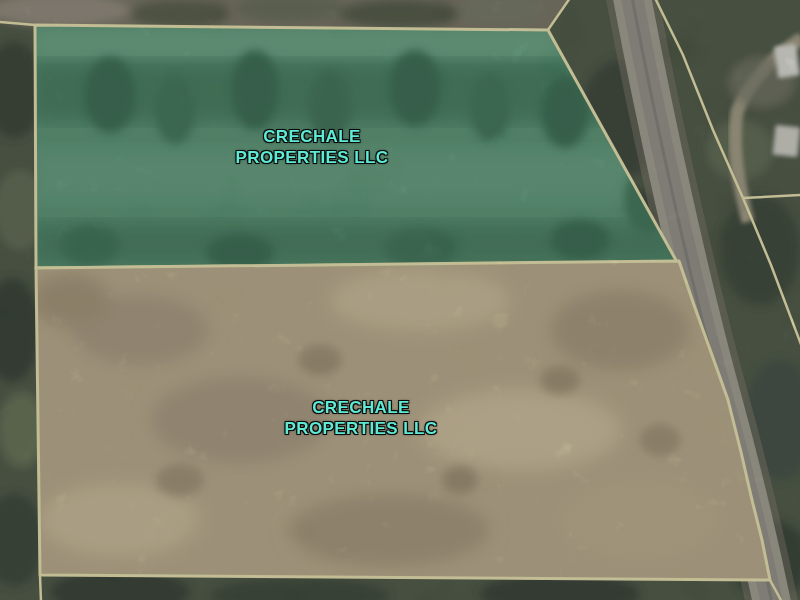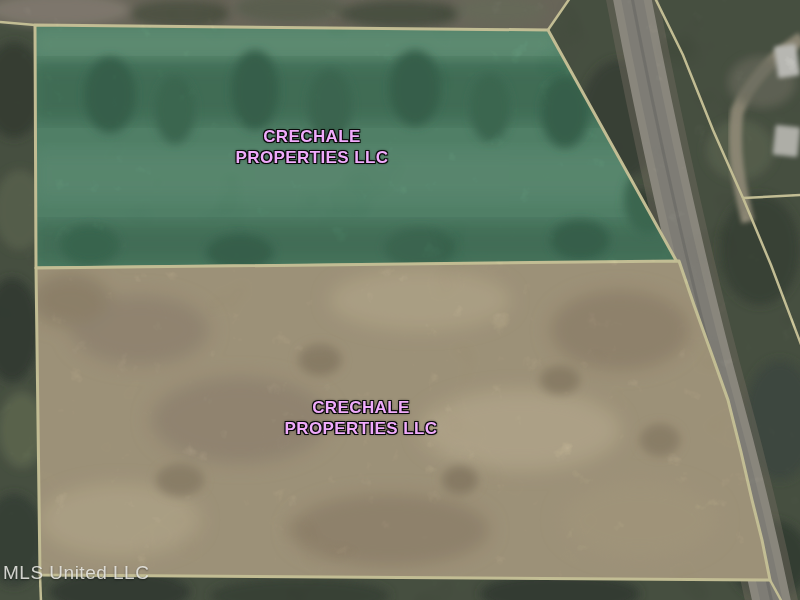--- a/index.html
+++ b/index.html
@@ -5,21 +5,21 @@
   html,body{margin:0;padding:0;background:#222;}
   .stage{
     position:relative;width:800px;height:600px;overflow:hidden;
     font-family:"Liberation Sans", sans-serif;
     background:#434e3c;
   }
   .stage svg{position:absolute;left:0;top:0;}
   .parcel-label{
     position:absolute;width:250px;text-align:center;
     font-weight:bold;font-size:17px;line-height:21px;letter-spacing:.4px;
-    color:#f0abfc;
+    color:#5eead4;
     text-shadow:-1px -1px 0 #0a0a0a,1px -1px 0 #0a0a0a,-1px 1px 0 #0a0a0a,
                  1px 1px 0 #0a0a0a,0 0 3px #000;
   }
   .label-north{left:187px;top:126px;}
   .label-south{left:236px;top:397px;}
   .watermark{
     position:absolute;left:3px;top:562px;
     font-size:19px;color:rgba(238,238,234,.85);
     text-shadow:0 1px 2px rgba(0,0,0,.45);
     letter-spacing:.5px;
@@ -165,14 +165,13 @@
   <div class="parcel-label label-north">
     <div>CRECHALE</div>
     <div>PROPERTIES LLC</div>
   </div>
 
   <div class="parcel-label label-south">
     <div>CRECHALE</div>
     <div>PROPERTIES LLC</div>
   </div>
 
-  <div class="watermark">MLS United LLC</div>
 </div>
 
 </body></html>

